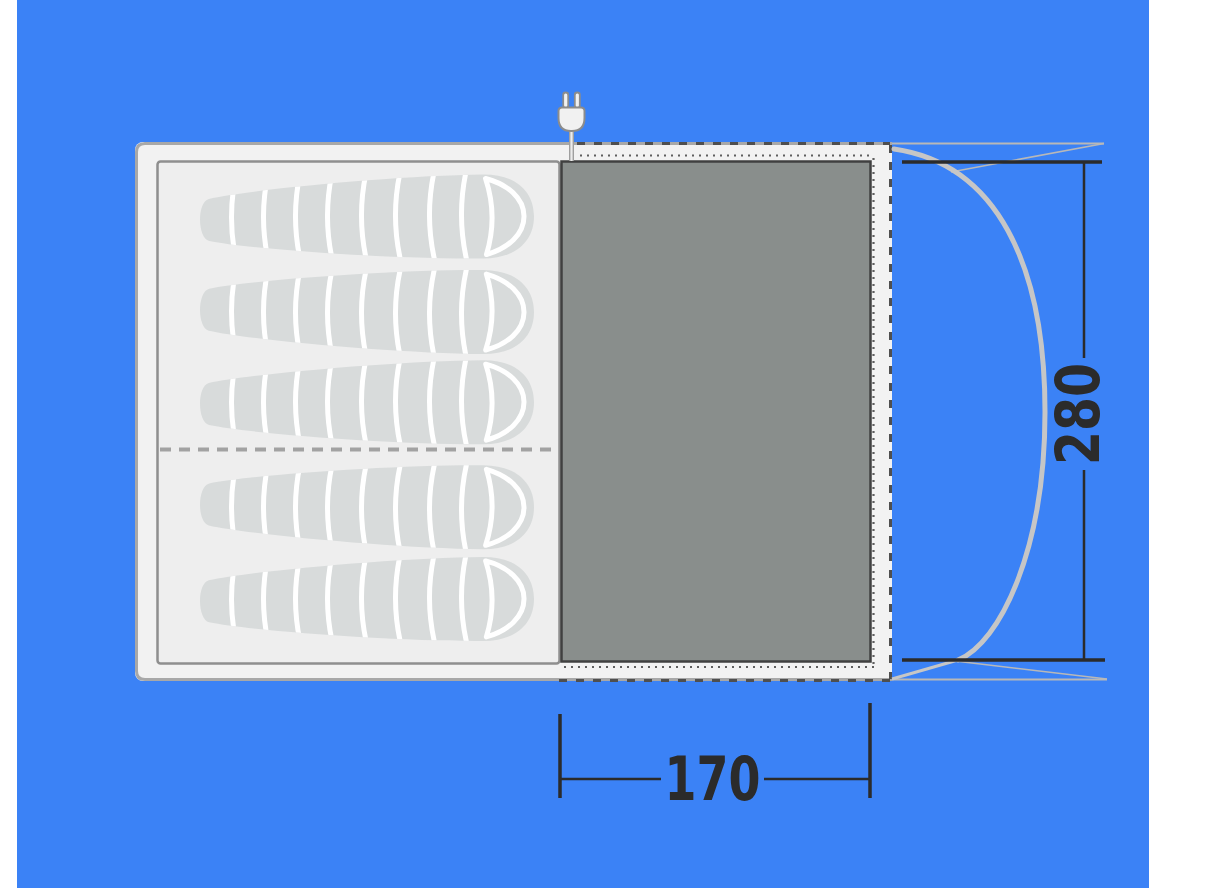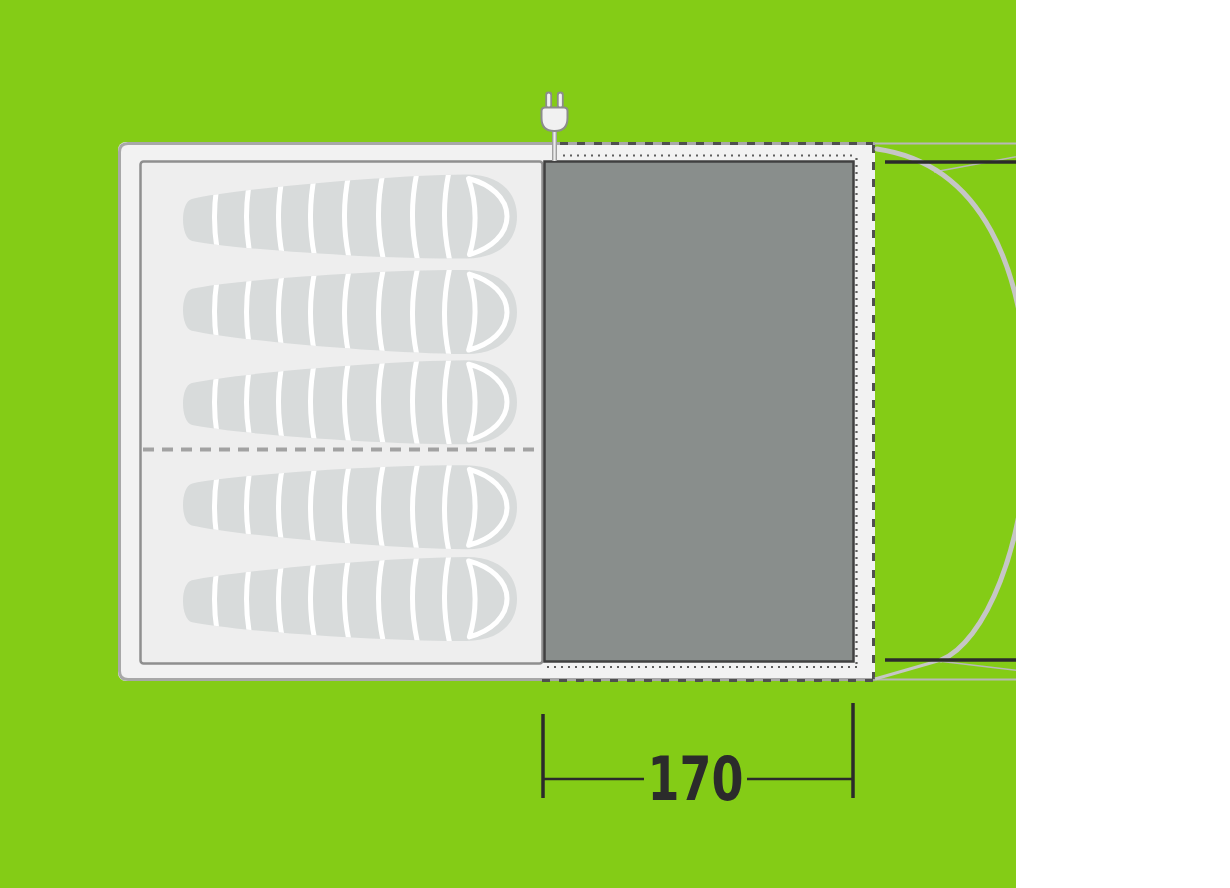--- a/index.html
+++ b/index.html
@@ -1,21 +1,22 @@
 <!DOCTYPE html>
 <html><head>
 <meta charset="utf-8">
 <style>
   html,body{margin:0;padding:0;background:#ffffff;}
   .canvas{
     position:relative;
-    width:1016px;height:888px;
-    background:#84cc16;
+    width:1132px;height:888px;
+    background:#3b82f6;
     overflow:hidden;
     font-family:"DejaVu Sans","Liberation Sans",sans-serif;
+    margin-left:17px;
   }
   svg{display:block;}
   .dim-text{
     font-family:"DejaVu Sans","Liberation Sans",sans-serif;
     font-weight:700;
     font-size:60px;
     fill:#2b2b2b;
   }
 </style>
 </head>

